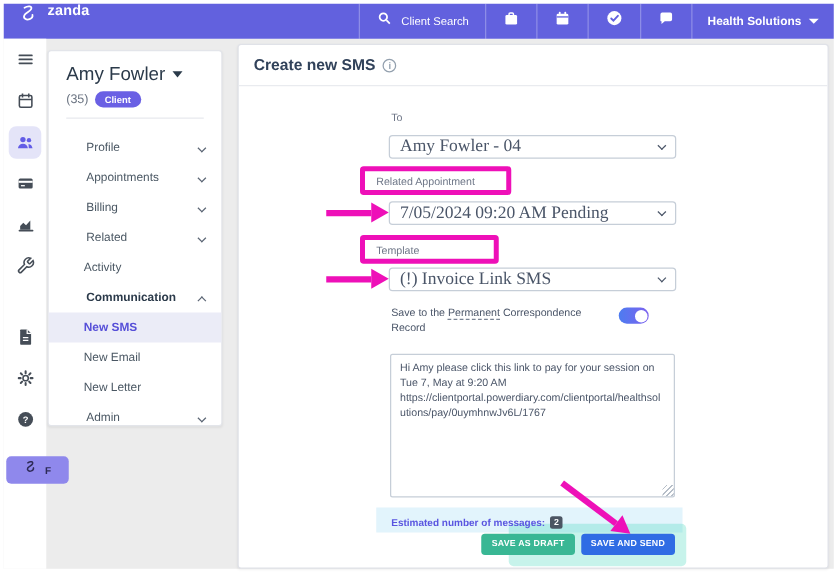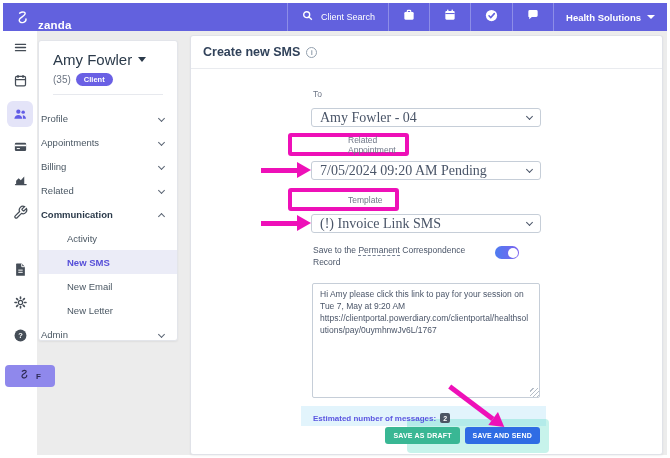--- a/index.html
+++ b/index.html
@@ -3,21 +3,21 @@
 <meta charset="utf-8">
 <style>
   * { margin:0; padding:0; box-sizing:border-box; }
   body { font-family:"Liberation Sans","DejaVu Sans",sans-serif; background:#fff; }
   .screen { position:relative; width:670px; height:458px; background:#fff; overflow:hidden; }
   .desk { position:absolute; left:3px; top:31px; width:664px; height:424px; background:#ececec; }
 
   
   .topbar { position:absolute; left:3px; top:3px; width:664px; height:28px; background:#6261de;
             display:flex; align-items:stretch; justify-content:space-between; color:#fff; }
-  .brand { display:flex; align-items:flex-end; gap:6px; padding-left:12px; }
+  .brand { display:flex; align-items:flex-start; gap:6px; padding-left:12px; }
   .brand-text { font-size:11.5px; font-weight:600; letter-spacing:.2px; }
   .tb-right { display:flex; align-items:stretch; }
   .tb-sep { width:1px; background:rgba(255,255,255,.28); }
   .tb-item { display:flex; align-items:center; gap:7px; padding:0 13px; cursor:pointer; }
   .tb-item.iconbtn { padding:0 13px; }
   .tb-search-label { font-size:9px; }
   .tb-account { font-size:9.5px; font-weight:bold; display:flex; align-items:center; gap:6px; padding:0 12px; }
   .caret-down-w { width:0; height:0; border-left:4px solid transparent; border-right:4px solid transparent; border-top:4.5px solid #fff; }
 
   
@@ -35,21 +35,21 @@
                   border:1px solid #e3e5ea; border-radius:3px; box-shadow:0 1px 2px rgba(0,0,0,.06); }
   .cp-head { padding:10px 14px 8px; }
   .cp-name-row { display:flex; align-items:center; gap:6px; cursor:pointer; }
   .cp-name { font-size:15px; font-weight:normal; color:#2b3a4a; }
   .caret-down-d { width:0; height:0; border-left:4px solid transparent; border-right:4px solid transparent; border-top:5px solid #2b3a4a; }
   .cp-meta { display:flex; align-items:center; gap:5px; margin-top:5px; }
   .cp-age { font-size:10px; color:#6b7482; }
   .pill { background:#6a60e4; color:#fff; font-size:7.5px; font-weight:bold; padding:2px 8px; border-radius:9px; }
   .cp-divider { border-top:1px solid #e7e9ee; margin-top:8px; }
   .menu { padding-top:3px; }
-  .menu-item { position:relative; height:24px; display:flex; align-items:center; padding-left:2px; font-size:9.5px;
+  .menu-item { position:relative; height:24px; display:flex; align-items:center; padding-left:30px; font-size:9.5px;
                color:#4a5763; cursor:pointer; }
   .menu-item.child { padding-left:28px; }
   .menu-item.bold { font-weight:bold; color:#2b3a4a; }
   .menu-item.active { background:#ebecf7; color:#564fd8; font-weight:bold; }
   .menu-item .chev { position:absolute; right:13px; top:10px; }
   .chev { display:inline-block; width:5px; height:5px; border-right:1.5px solid #5b6574; border-bottom:1.5px solid #5b6574; }
   .chev.down { transform:rotate(45deg); }
   .chev.up { transform:rotate(-135deg); top:12px; }
 
   
@@ -88,21 +88,21 @@
   .estimated-badge { width:10px; height:10px; background:#4b5563; border-radius:2px; color:#fff; font-size:7px;
                      font-weight:bold; display:flex; align-items:center; justify-content:center; }
 
   .btn-row { position:absolute; top:391px; right:122px; display:flex; gap:5px; }
   .btn { height:17px; border:none; border-radius:3px; color:#fff; font-size:7px; font-weight:bold;
          letter-spacing:.2px; padding:0 8px; cursor:pointer; font-family:inherit; }
   .btn-draft { background:#39b794; }
   .btn-send { background:#2f6ce4; }
 
   
-  .anno-box { position:absolute; border:4px solid #ee10b8; border-radius:3px; display:flex; align-items:center;padding-left:47px; }
+  .anno-box { position:absolute; border:4px solid #ee10b8; border-radius:3px; display:flex; align-items:center; }
   .anno-box .form-label { position:static; padding-left:9px; }
   .box-related { left:97px; top:97px; width:121px; height:23px; }
   .box-template { left:97px; top:152px; width:111px; height:23px; }
   .pink-arrow { position:absolute; display:flex; align-items:center; height:16px; }
   .pink-arrow .tail { flex:1; height:5px; background:#ee10b8; }
   .pink-arrow .head { width:0; height:0; border-left:14px solid #ee10b8; border-top:8px solid transparent; border-bottom:8px solid transparent; }
   .arrow-1 { left:70px; top:126px; width:50px; }
   .arrow-2 { left:70px; top:179px; width:50px; }
   .arrow-3 { left:259px; top:342px; width:68px; transform:rotate(37deg); transform-origin:0 50%; }
 </style>
@@ -288,26 +288,26 @@
           <span class="chev down"></span>
         </div>
       <div class="menu-item">
           <span>Billing</span>
           <span class="chev down"></span>
         </div>
       <div class="menu-item">
           <span>Related</span>
           <span class="chev down"></span>
         </div>
+      <div class="menu-item child">
+          <span>Activity</span>
+        </div>
       <div class="menu-item bold">
           <span>Communication</span>
           <span class="chev up"></span>
-        </div>
-      <div class="menu-item child">
-          <span>Activity</span>
         </div>
       <div class="menu-item child active">
           <span>New SMS</span>
         </div>
       <div class="menu-item child">
           <span>New Email</span>
         </div>
       <div class="menu-item child">
           <span>New Letter</span>
         </div>

